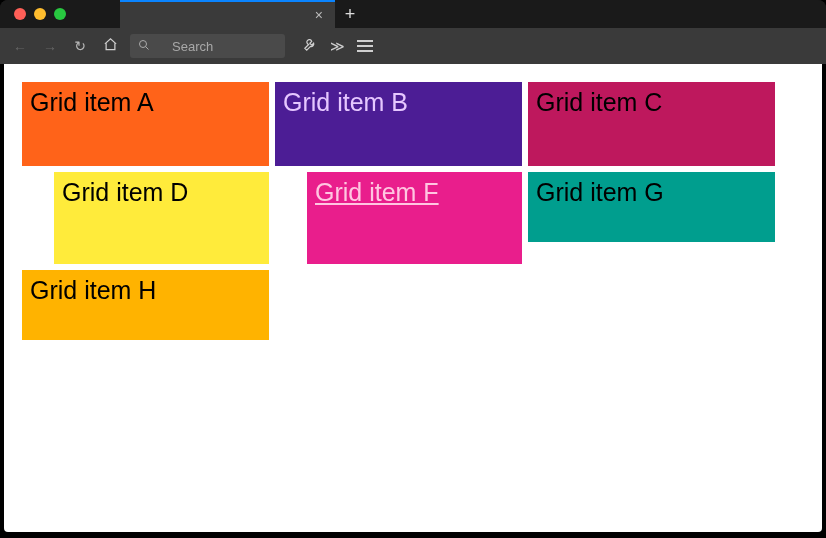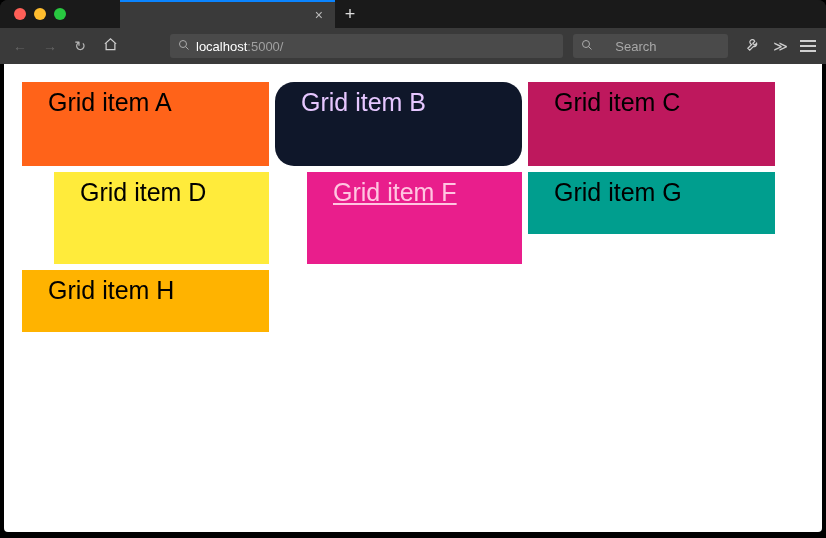--- a/index.html
+++ b/index.html
@@ -133,32 +133,32 @@
       padding: 18px;
     }
 
     .grid {
       display: grid;
       grid-template-columns: repeat(3, 247px);
       gap: 6px;
     }
     .cell {
       height: 82px;
-      padding: 6px 26px;
+      padding: 6px 8px;
       font-size: 25px;
       font-family: Arial, Helvetica, sans-serif;
       color: #000;
       display: block;
     }
     .cell.row0 { height: 84px; }
     .cell.row1 { height: 92px; margin-left: 32px; }
-    .cell.row2 { height: 62px; }
+    .cell.row2 { height: 70px; }
 
     .c-a { background: #ff6319; }
-    .c-b { background: #0f172a; color: #e6c7ff; border-radius: 19px; }
+    .c-b { background: #4c1d95; color: #e6c7ff; }
     .c-c { background: #be185d; }
     .c-d { background: #ffeb3b; }
     .c-e { background: #8bc53f; }
     .c-f { background: #e91e8c; color: #ffc6e1; text-decoration: underline; }
     .c-g { background: #009e8e; }
     .c-h { background: #ffb300; }
   </style>
 </head>
 <body>
 
@@ -181,31 +181,20 @@
     <span class="nav-btn inactive">←</span>
     <span class="nav-btn inactive">→</span>
     <span class="nav-btn">↻</span>
     <span class="nav-btn">
       <svg width="15" height="15" viewBox="0 0 24 24" fill="none" stroke="#cfcfcf" stroke-width="2">
           <path d="M3 11l9-8 9 8"></path>
           <path d="M5 10v10h14V10"></path>
         </svg>
     </span>
 
-    <div class="urlbar">
-      <span class="mag">
-        <svg width="12" height="12" viewBox="0 0 24 24" fill="none" stroke="#aaa" stroke-width="2">
-            <circle cx="10" cy="10" r="7"></circle>
-            <line x1="21" y1="21" x2="15" y2="15"></line>
-          </svg>
-      </span>
-      <span>
-        <span class="host">localhost</span><span class="rest">:5000/</span>
-      </span>
-    </div>
 
     <div class="searchbar">
       <span class="mag">
         <svg width="12" height="12" viewBox="0 0 24 24" fill="none" stroke="#aaa" stroke-width="2">
             <circle cx="10" cy="10" r="7"></circle>
             <line x1="21" y1="21" x2="15" y2="15"></line>
           </svg>
       </span>
       <span>Search</span>
     </div>

